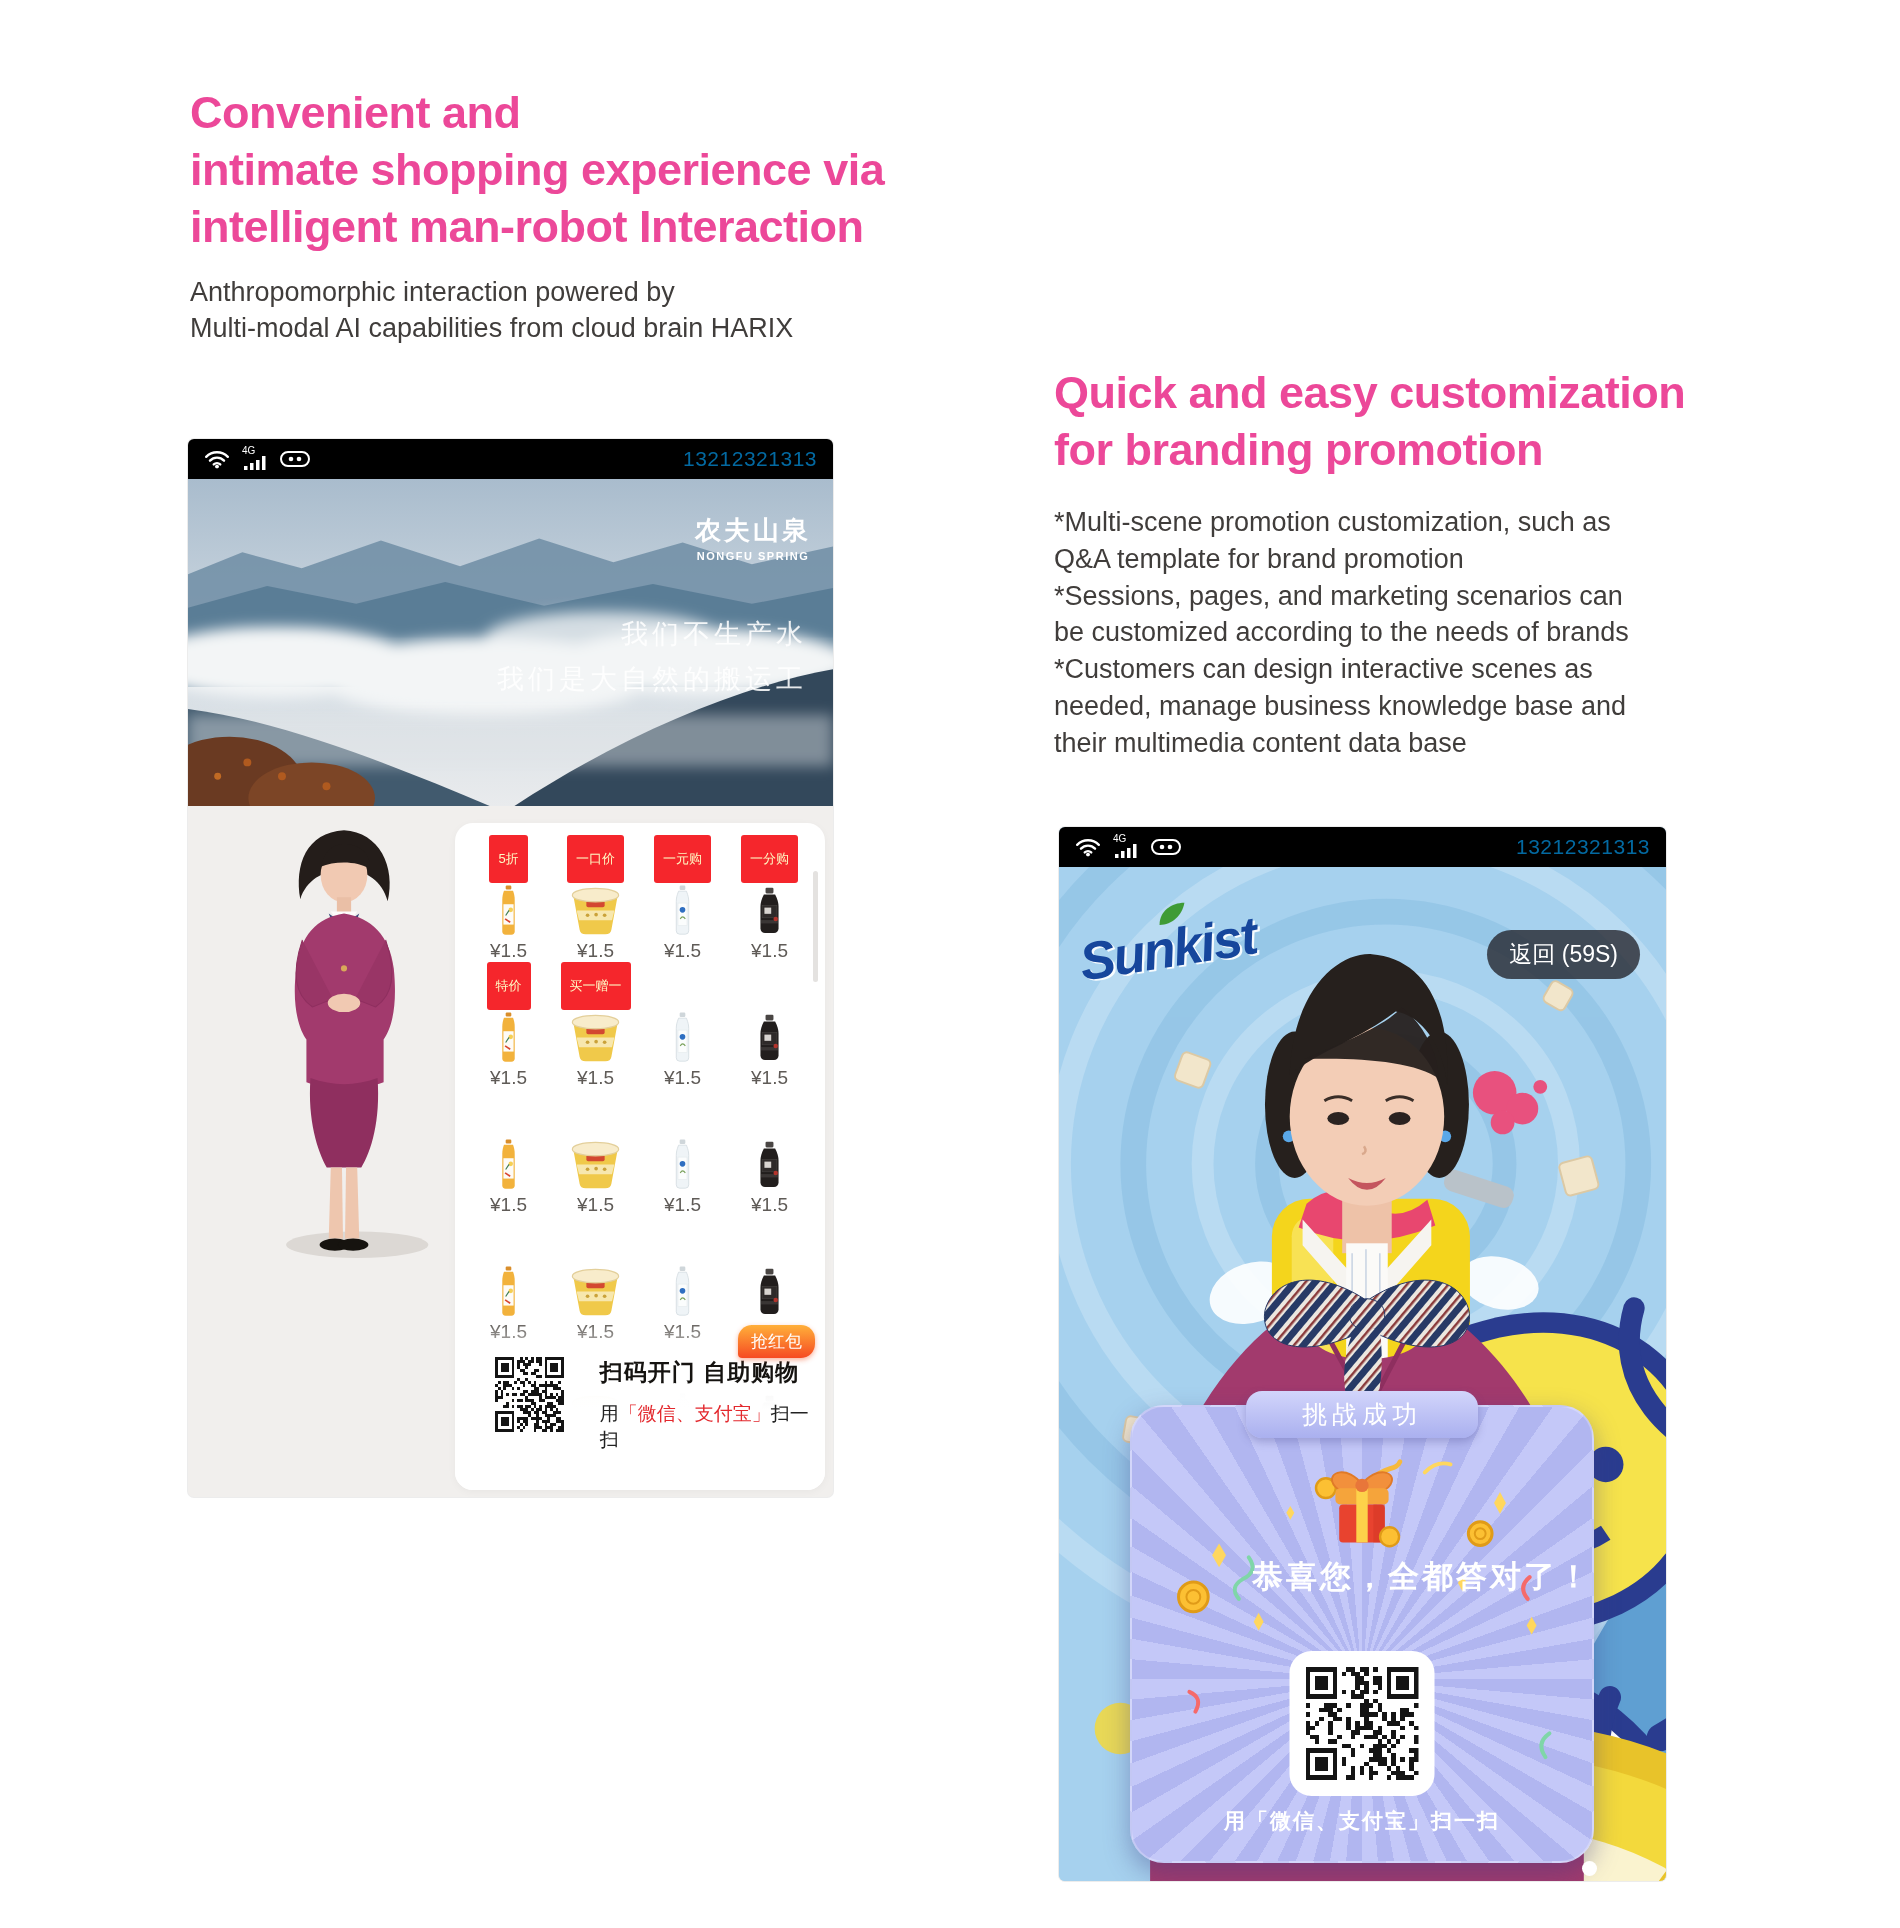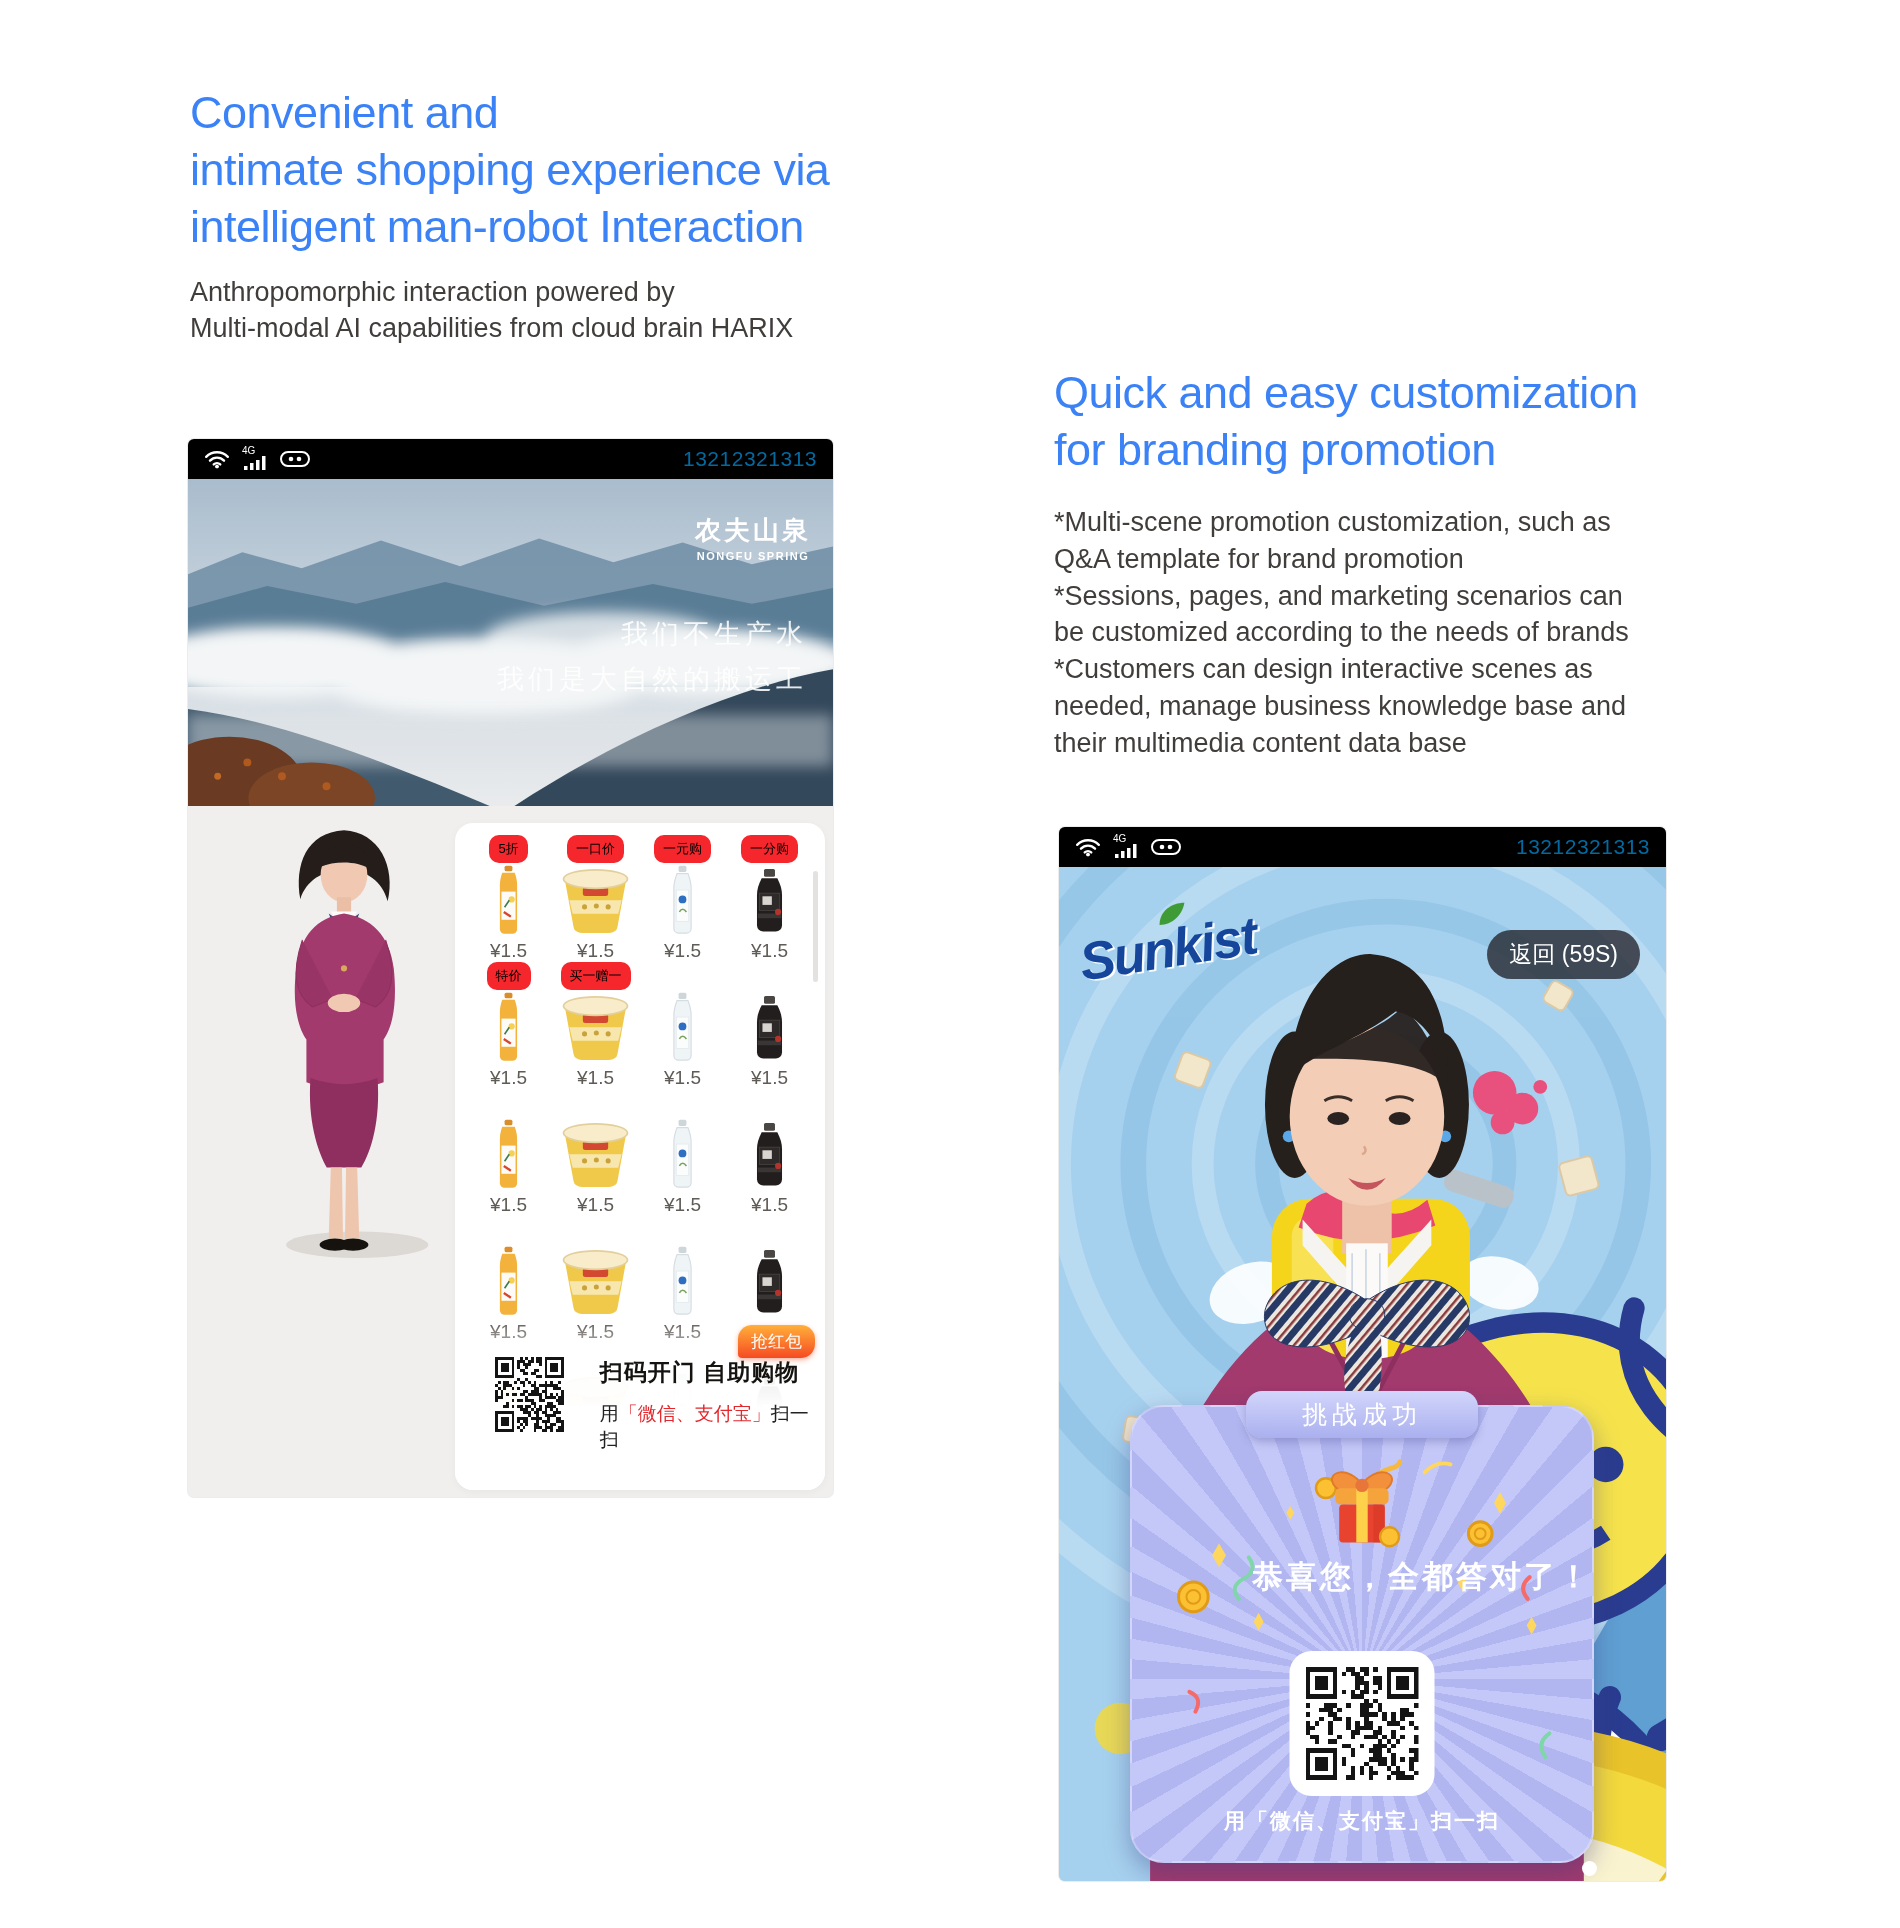--- a/index.html
+++ b/index.html
@@ -1,20 +1,20 @@
 <!DOCTYPE html>
 <html><head>
 <meta charset="utf-8">
 <style>
   html,body{margin:0;padding:0}
   body{width:1901px;height:1929px;background:#ffffff;font-family:"Liberation Sans",sans-serif;position:relative;overflow:hidden}
 
   
   .col-left{position:absolute;left:190px;top:84px;width:782px}
-  .big-title{margin:0;font-size:45px;line-height:1.27;font-weight:400;color:#3b82f6;letter-spacing:-0.5px;white-space:pre-line}
+  .big-title{margin:0;font-size:45px;line-height:1.27;font-weight:700;color:#ec4899;letter-spacing:-0.5px;white-space:pre-line}
   .sub-title{margin:20px 0 0;font-size:27px;line-height:1.33;color:#403d3b;white-space:pre-line}
   .col-right{position:absolute;left:1054px;top:364px;width:634px}
   .bullets{margin-top:26px;width:594px;font-size:27px;line-height:1.36;color:#403d3b}
   .bullets p{margin:0}
 
   
   .phone{position:absolute;border-radius:6px;overflow:hidden;box-shadow:0 0 0 1px #ececec}
   .phone-left{left:188px;top:439px;width:645px;height:1058px;background:#f1efed}
   .phone-right{left:1059px;top:827px;width:607px;height:1054px;background:#a6d1ee}
   .statusbar{height:40px;background:#000;display:flex;align-items:center;padding:0 16px;gap:12px}
@@ -30,21 +30,21 @@
   .hero-brand .cn{font-size:26px;font-weight:700;letter-spacing:3px}
   .hero-brand .en{font-size:11px;font-weight:700;letter-spacing:1.5px;margin-top:2px}
   .hero-slogan{position:absolute;right:26px;top:133px;text-align:right;color:rgba(255,255,255,.88);font-size:27px;letter-spacing:4px;line-height:1.65}
 
   
   .shopbody{position:relative;height:692px}
   .avatar-left{position:absolute;left:57px;top:10px;width:198px;height:447px}
   .panel{position:absolute;left:267px;top:17px;width:370px;height:667px;background:#fff;border-radius:18px;overflow:hidden;box-shadow:0 2px 8px rgba(0,0,0,.04)}
   .grid{display:grid;grid-template-columns:repeat(4,1fr);padding:12px 12px 0 10px}
   .cell{height:127px;display:flex;flex-direction:column;align-items:center}
-  .badge{min-height:16px;font-size:13px;line-height:1.25;color:#000000;background:#f5262c;border-radius:10px;padding:6px 9px;white-space:nowrap}
+  .badge{min-height:16px;font-size:13px;line-height:1.25;color:#fef9c3;background:#f5262c;border-radius:3px;padding:16px 9px;white-space:nowrap}
   .badge:empty{visibility:hidden}
   .prod{width:77px;height:73px;margin-top:2px}
   .price{font-size:19px;color:#5f5b57;margin-top:3px}
   .scrollbar{position:absolute;right:7px;top:48px;width:5px;height:111px;border-radius:3px;background:#e4e2e0}
   .checkout{position:absolute;left:0;right:0;bottom:0;height:133px;display:flex;align-items:flex-start;padding:36px 16px 0 40px;background:linear-gradient(180deg,rgba(255,255,255,0) 0%,rgba(255,255,255,.9) 26%,#fff 52%)}
   .qr-small{width:75px;height:75px}
   .checkout-text{margin-left:36px}
   .scan-title{font-size:23px;font-weight:700;color:#151310;letter-spacing:1px}
   .scan-sub{font-size:19px;color:#222;margin-top:13px}
   .scan-sub .red{color:#e3282d}

